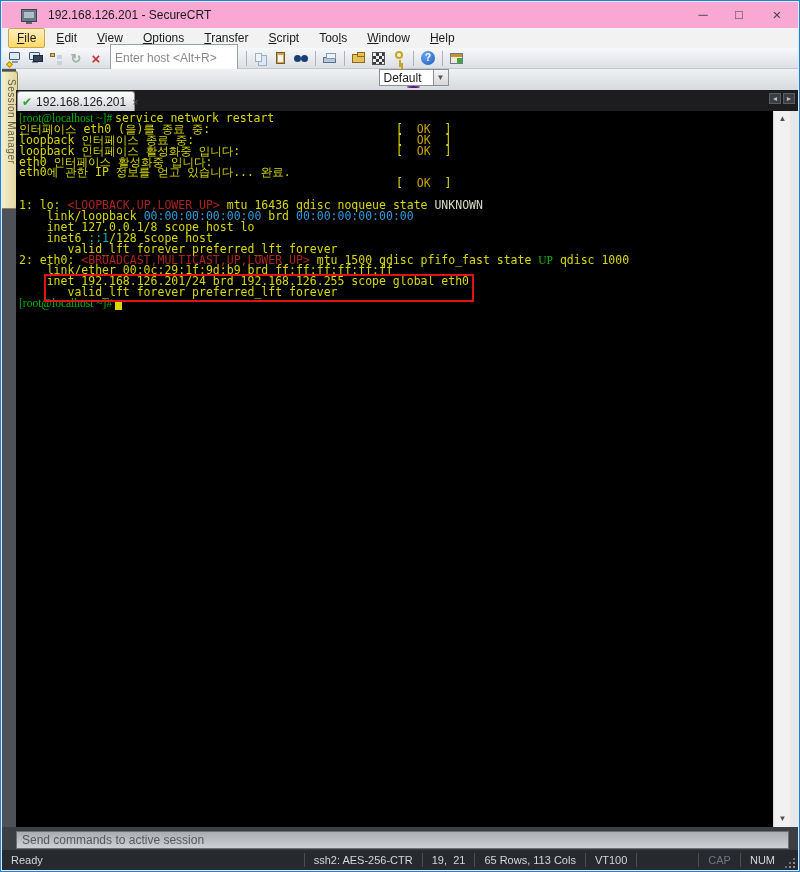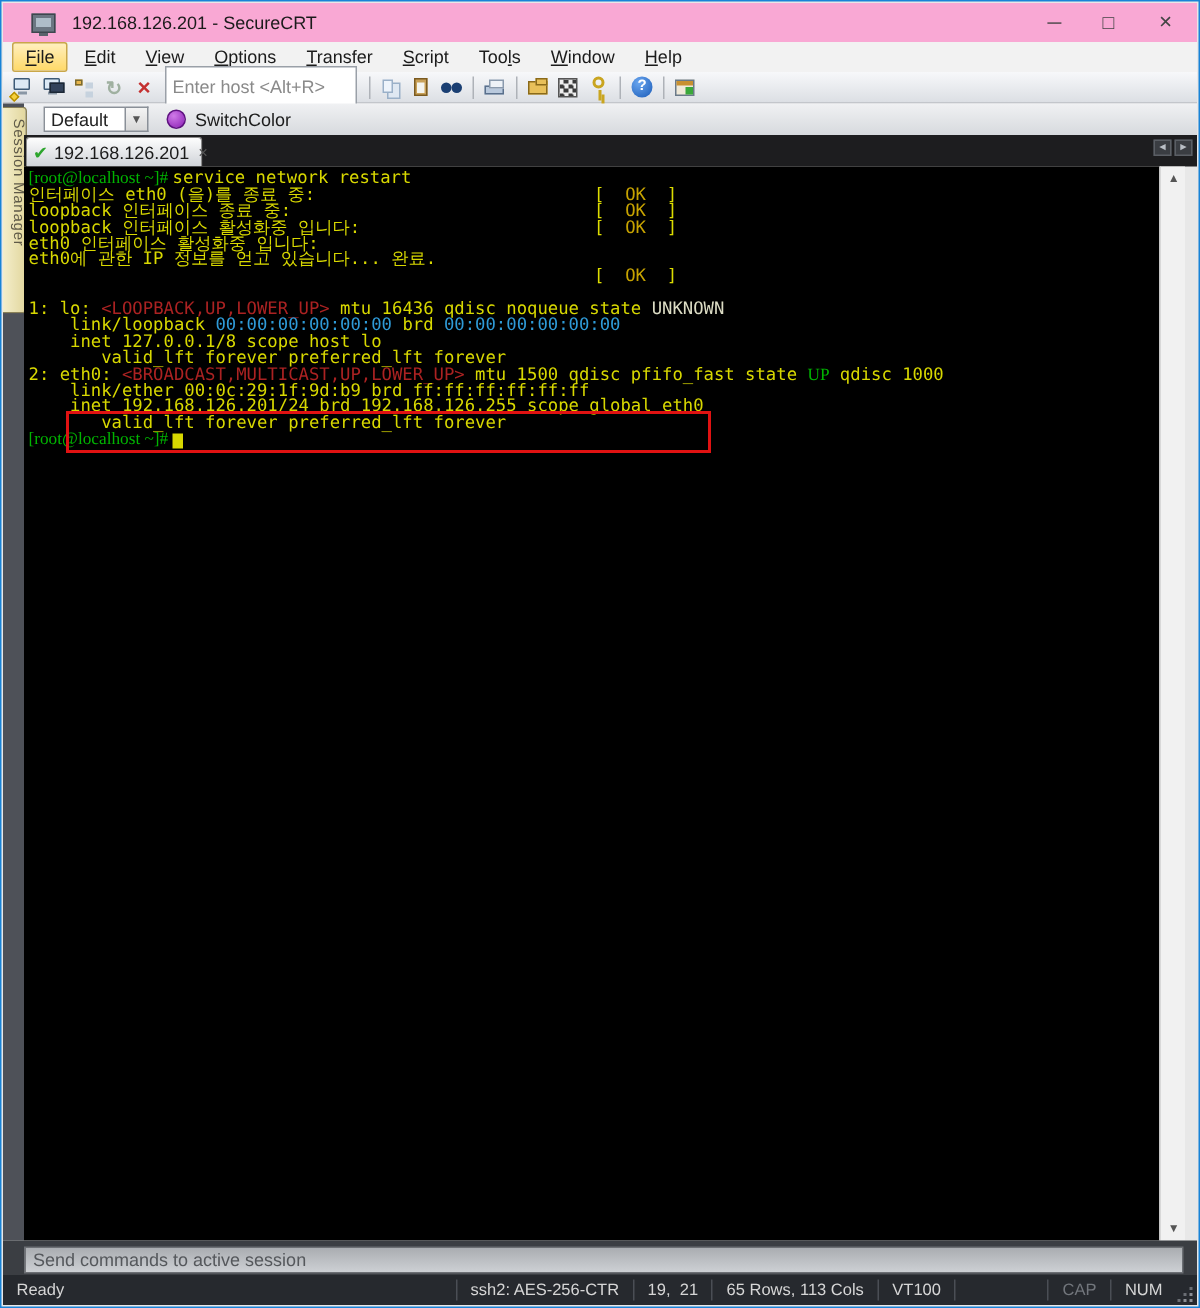--- a/index.html
+++ b/index.html
@@ -16,21 +16,21 @@
   .wctrl.min { right:78px; } .wctrl.max { right:42px; } .wctrl.cls { right:4px; font-size:15px; }
 
   
   .menubar { position:absolute; left:1px; right:1px; top:27px; height:20px; background:#f2f2f2; display:flex; align-items:center; padding-left:6px; font-size:12px; color:#1b1b1b; }
   .mi { padding:2px 8px; margin-right:2px; border:1px solid transparent; border-radius:2px; }
   .mi.hot { background:linear-gradient(#ffefbe,#ffd968); border-color:#c9a74a; }
   .mi u { text-decoration:underline; }
 
   
   .toolbar { position:absolute; left:1px; right:1px; top:47px; height:21px; background:linear-gradient(#f7f8fa,#dcdfe4); border-bottom:1px solid #c3c6cb; display:flex; align-items:center; padding-left:4px; }
-  .toolbar2 { position:absolute; left:15px; right:1px; top:68px; height:21px; background:linear-gradient(#f0f1f3,#d7dade); display:flex; align-items:center; }
+  .toolbar2 { position:absolute; left:15px; right:1px; top:68px; height:21px; background:linear-gradient(#f0f1f3,#d7dade); display:flex; align-items:center;flex-direction:column; }
   .tsep { width:1px; height:15px; background:#aeb2b8; margin:0 4px; }
   .i { position:relative; width:18px; height:17px; margin:0 1px; display:inline-block; }
   .i b { position:absolute; display:block; }
   .scr { left:2px; top:2px; width:11px; height:8px; background:#dce9f5; border:1px solid #3d5a77; border-radius:1px; }
   .scr::after { content:""; position:absolute; left:2px; bottom:-4px; width:6px; height:2px; background:#8a97a5; }
   .scr2 { left:6px; top:5px; width:10px; height:7px; background:#33435c; border:1px solid #1c2836; }
   .spark { left:0; bottom:0; width:5px; height:5px; background:#f7d03c; border:1px solid #b89000; transform:rotate(45deg); }
   .tree { left:3px; top:3px; width:5px; height:4px; background:#e8b64c; border:1px solid #7a6a30; box-shadow:7px 2px 0 #c6d2de, 7px 8px 0 #c6d2de; }
   .glyph { font-size:13px; line-height:17px; width:100%; text-align:center; font-weight:bold; font-style:normal; }
   .re { color:#9fb0a0; } .dx { color:#c43030; font-size:15px; }
@@ -206,20 +206,21 @@
         <div class="tl"><span class="c-y">인터페이스 eth0 (을)를 종료 중:</span><span class="okcol"><span class="c-okb">[&nbsp;&nbsp;</span><span class="c-ok">OK</span><span class="c-okb">&nbsp;&nbsp;]</span></span></div>
         <div class="tl"><span class="c-y">loopback 인터페이스 종료 중:</span><span class="okcol"><span class="c-okb">[&nbsp;&nbsp;</span><span class="c-ok">OK</span><span class="c-okb">&nbsp;&nbsp;]</span></span></div>
         <div class="tl"><span class="c-y">loopback 인터페이스 활성화중 입니다:</span><span class="okcol"><span class="c-okb">[&nbsp;&nbsp;</span><span class="c-ok">OK</span><span class="c-okb">&nbsp;&nbsp;]</span></span></div>
         <div class="tl"><span class="c-y">eth0 인터페이스 활성화중 입니다:</span></div>
         <div class="tl"><span class="c-y">eth0에 관한 IP 정보를 얻고 있습니다... 완료.</span></div>
         <div class="tl"><span class="okcol"><span class="c-okb">[&nbsp;&nbsp;</span><span class="c-ok">OK</span><span class="c-okb">&nbsp;&nbsp;]</span></span></div>
         <div class="tl"></div>
         <div class="tl"><span class="c-y">1: lo: </span><span class="c-r">&lt;LOOPBACK,UP,LOWER_UP&gt;</span><span class="c-y"> mtu 16436 qdisc noqueue state </span><span class="c-w">UNKNOWN</span></div>
         <div class="tl"><span class="c-y">    link/loopback </span><span class="c-b">00:00:00:00:00:00</span><span class="c-y"> brd </span><span class="c-b">00:00:00:00:00:00</span></div>
         <div class="tl"><span class="c-y">    inet 127.0.0.1/8 scope host lo</span></div>
+        <div class="tl"><span class="c-y">    inet6 </span><span class="c-c">::1</span><span class="c-y">/128 scope host</span></div>
         <div class="tl"><span class="c-y">       valid_lft forever preferred_lft forever</span></div>
         <div class="tl"><span class="c-y">2: eth0: </span><span class="c-r">&lt;BROADCAST,MULTICAST,UP,LOWER_UP&gt;</span><span class="c-y"> mtu 1500 qdisc pfifo_fast state </span><span class="c-g">UP</span><span class="c-y"> qdisc 1000</span></div>
         <div class="tl"><span class="c-y">    link/ether 00:0c:29:1f:9d:b9 brd ff:ff:ff:ff:ff:ff</span></div>
         <div class="tl"><span class="c-y">    inet 192.168.126.201/24 brd 192.168.126.255 scope global eth0</span></div>
         <div class="tl"><span class="c-y">       valid_lft forever preferred_lft forever</span></div>
         <div class="tl"><span class="c-g">[root@localhost ~]# </span><span class="cursor"></span></div>
       </div>
     <div class="hlbox"></div>
   </div>
 

